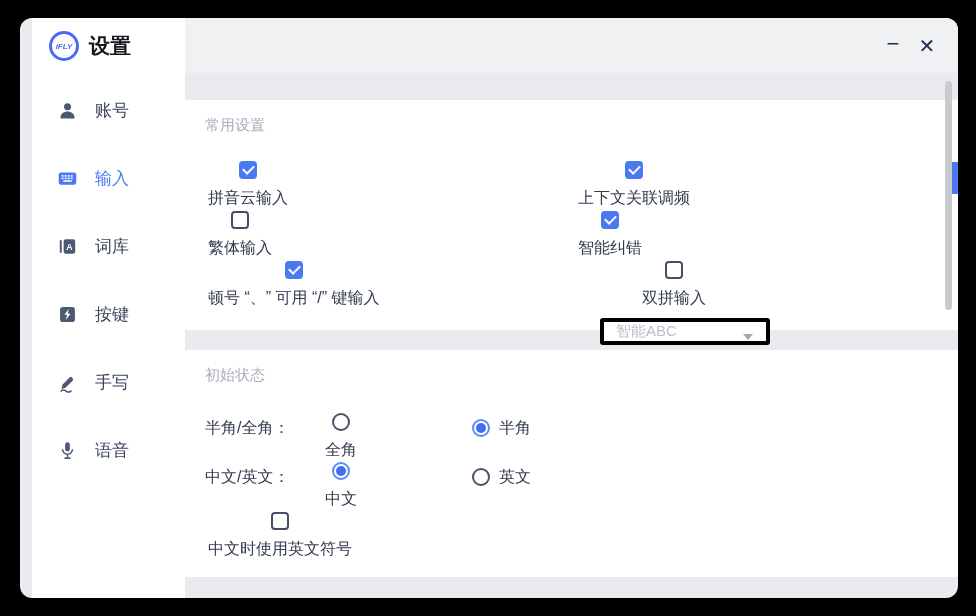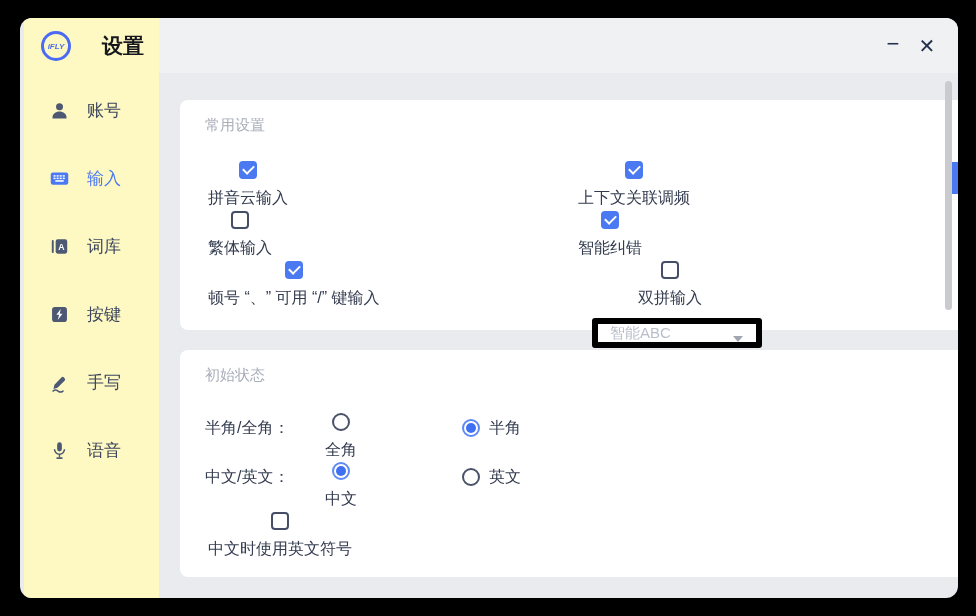--- a/index.html
+++ b/index.html
@@ -1,26 +1,26 @@
 <!DOCTYPE html>
 <html><head>
 <meta charset="utf-8">
 <style>
   html,body{margin:0;padding:0;width:976px;height:616px;background:#000;overflow:hidden;
     font-family:"Liberation Sans",sans-serif;-webkit-font-smoothing:antialiased;}
   .window{position:absolute;left:20px;top:18px;width:938px;height:580px;background:#e9ebee;
     border-radius:12px;overflow:hidden;box-shadow:0 4px 16px rgba(0,0,0,.55);}
   .titlebar-bg{position:absolute;left:135px;top:0;right:0;height:55px;background:#f0f1f2;}
   
-  .sidebar{position:absolute;left:4px;top:0;width:135px;height:100%;background:#fef9c3;z-index:3;}
+  .sidebar{position:absolute;left:12px;top:0;width:153px;height:100%;background:#ffffff;z-index:3;}
   .brand{position:absolute;left:17px;top:13px;display:flex;align-items:center;gap:10px;}
   .logo{width:30px;height:30px;border-radius:50%;border:3px solid #4b6bf5;box-sizing:border-box;
     display:flex;align-items:center;justify-content:center;font-size:8px;font-weight:bold;
     font-style:italic;color:#4b6bf5;letter-spacing:0;}
-  .brand-title{font-size:21px;font-weight:700;color:#15171d;margin-left:21px;}
+  .brand-title{font-size:21px;font-weight:700;color:#15171d;}
   .nav-item{position:absolute;left:0;width:135px;height:36px;display:flex;align-items:center;
     padding-left:25px;box-sizing:border-box;gap:17px;cursor:pointer;color:#4d5872;}
   .nav-item .label{font-size:17px;color:#3c455c;}
   .nav-item.active{color:#4b79f2;}
   .nav-item.active .label{color:#4b79f2;}
   .nav-item svg{width:21px;height:21px;flex:none;}
   .active-bar{position:absolute;right:0;top:144px;width:6px;height:32px;background:#4b79f2;z-index:4;}
   
   .controls{position:absolute;top:0;right:14px;height:55px;display:flex;align-items:center;z-index:5;}
   .win-btn{width:34px;height:36px;display:flex;align-items:center;justify-content:center;
@@ -42,23 +42,23 @@
   
   .radio{width:18px;height:18px;box-sizing:border-box;border:2px solid #4a5268;border-radius:50%;
     background:#fff;position:relative;flex:none;cursor:pointer;}
   .radio.on{border-color:#5f89f5;}
   .radio.on::after{content:"";position:absolute;left:2px;top:2px;width:10px;height:10px;
     border-radius:50%;background:#3f70f1;}
   
   .state-label{position:absolute;left:0;top:0;height:30px;display:flex;align-items:center;
     font-size:16px;color:#333b4f;}
   .opt{position:absolute;top:0;height:30px;display:flex;align-items:center;gap:9px;}
-  .opt1{left:120px;flex-direction:column;} .opt2{left:257px;}
-  
-  .select{margin-left:14px;width:170px;height:30px;box-sizing:border-box;border:6px solid #000000;
+  .opt1{left:120px;flex-direction:column;} .opt2{left:267px;}
+  
+  .select{margin-left:22px;width:170px;height:30px;box-sizing:border-box;border:4px solid #000000;
     border-radius:3px;background:#fff;display:flex;align-items:center;padding:0 12px;
     position:relative;cursor:pointer;}
   .select-value{font-size:15px;color:#b9bfca;}
   .caret{position:absolute;right:13px;top:12px;width:0;height:0;border-left:5px solid transparent;
     border-right:5px solid transparent;border-top:6px solid #a0a6b2;}
   
   .scroll-thumb{position:absolute;left:925px;top:63px;width:7px;height:229px;border-radius:4px;
     background:#c9cbce;z-index:2;cursor:pointer;}
 </style>
 </head>

